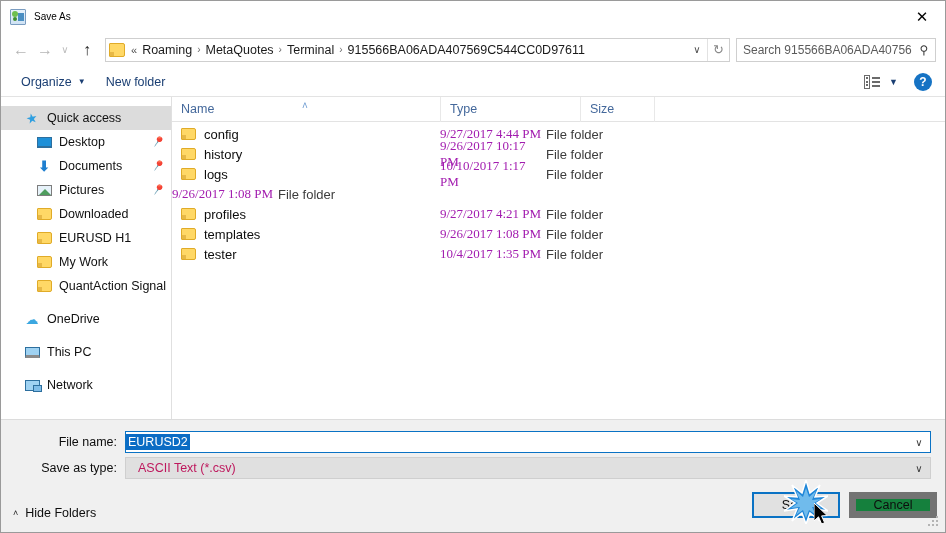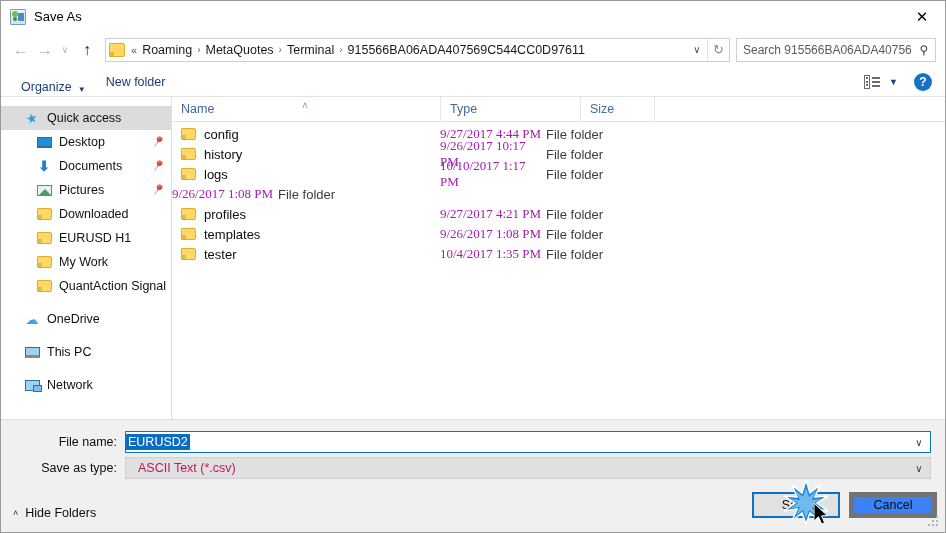--- a/index.html
+++ b/index.html
@@ -32,21 +32,21 @@
   }
   .title-icon::before {
     content: ""; position: absolute; left: 1px; top: 1px;
     width: 6px; height: 6px; border-radius: 50%;
     background: #6fbf4f; box-shadow: 0 5px 0 -1px #3f8f2f;
   }
   .title-icon::after {
     content: ""; position: absolute; right: 1px; top: 3px;
     width: 6px; height: 8px; background: #4a8ec2;
   }
-  .title-text { font-size: 13px; color: #000; }
+  .title-text { font-size: 10px; color: #000; }
   .close-btn {
     position: absolute; right: 0; top: 0; width: 46px; height: 31px;
     display: flex; align-items: center; justify-content: center;
     font-size: 15px; color: #000; cursor: default;
   }
 
   
   .navbar {
     position: absolute; top: 31px; left: 0; right: 0; height: 35px;
     background: #ffffff; display: flex; align-items: center;
@@ -105,21 +105,21 @@
   
   .cmdbar {
     position: absolute; top: 66px; left: 0; right: 0; height: 30px;
     background: #ffffff; border-bottom: 1px solid #e3e3e3;
     display: flex; align-items: center;
   }
   .cmd {
     font-size: 12.5px; color: #1b3f73; padding: 0 10px;
     display: flex; align-items: center; gap: 6px; height: 24px;
   }
-  .cmd.organize { margin-left: 10px; align-items: flex-end; }
+  .cmd.organize { margin-left: 10px; }
   .cmd .caret { font-size: 8px; color: #1b3f73; }
   .view-icon {
     margin-left: auto; display: flex; align-items: center; gap: 7px;
   }
   .view-glyph {
     width: 18px; height: 14px; display: flex; align-items: center; gap: 2px;
   }
   .view-glyph .box {
     width: 6px; height: 14px; border: 1px solid #6b6b6b;
     display: flex; flex-direction: column; justify-content: space-evenly;
@@ -260,21 +260,21 @@
     color: #3a3a3a; font-size: 10px;
   }
   .hide-folders {
     position: absolute; left: 12px; bottom: 12px;
     display: flex; align-items: center; gap: 7px;
     font-size: 12.5px; color: #0d0d0d;
   }
   .hide-folders .caret { font-size: 9px; color: #2a2a2a; }
   .btn {
     position: absolute; bottom: 14px; width: 88px; height: 26px;
-    background: #3b82f6; border: 5px solid #737373;
+    background: #15803d; border: 7px solid #737373;
     font-size: 12.5px; color: #0d0d0d;
     display: flex; align-items: center; justify-content: center;
   }
   .btn.save { right: 105px; border: 2px solid #0a72c4; background: #e1e1e1; }
   .btn.cancel { right: 8px; }
   .grip {
     position: absolute; right: 5px; bottom: 4px;
     width: 12px; height: 12px;
   }
   .grip i {

